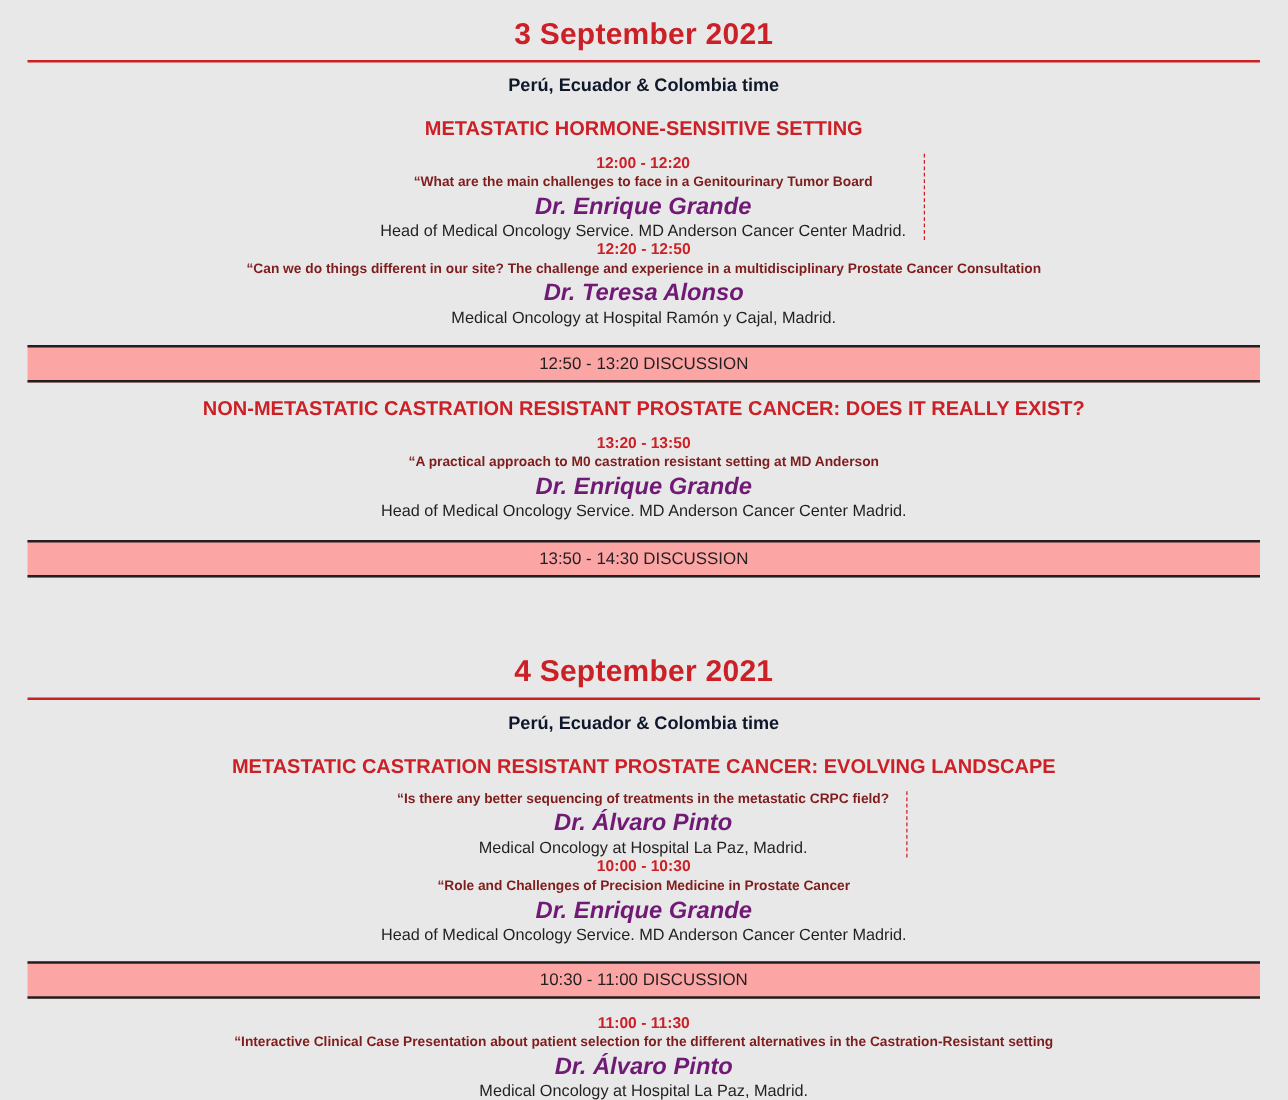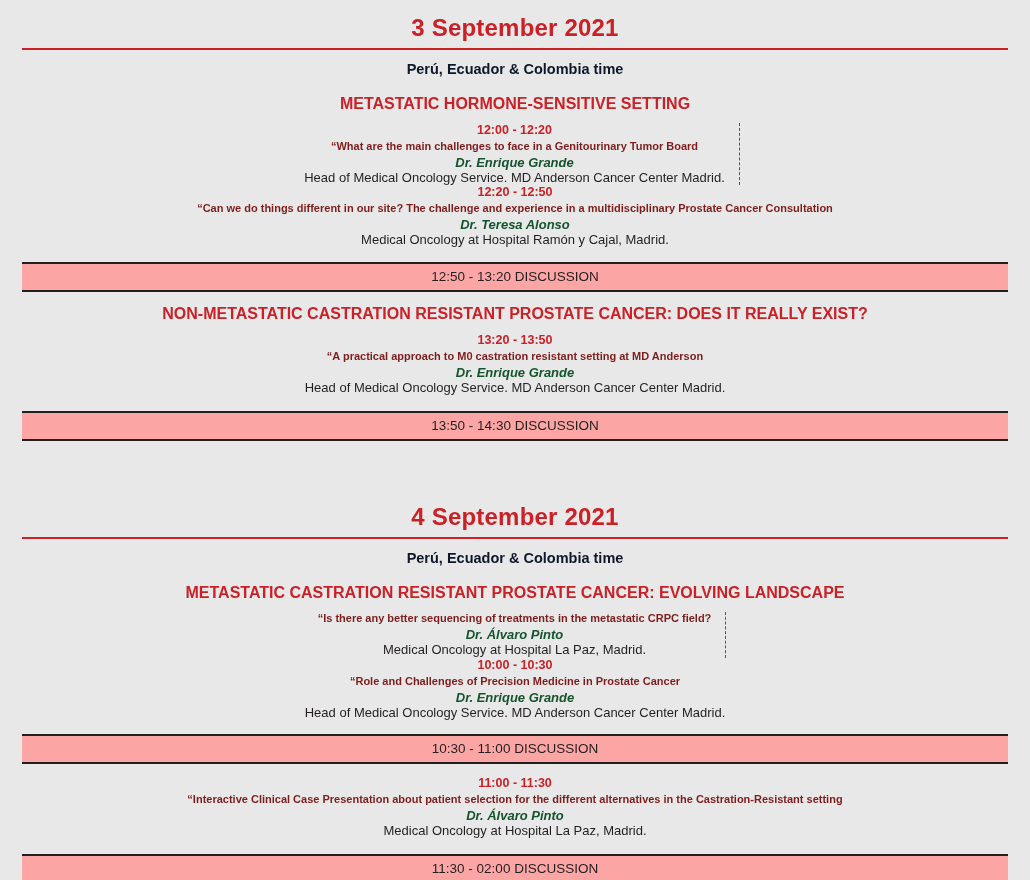--- a/index.html
+++ b/index.html
@@ -75,24 +75,24 @@
     font-weight: bold;
     padding-bottom: 3px;
   }
   .slot-title {
     font-size: 11px;
     font-weight: bold;
     line-height: 1.18;
     color: #7f1d1d;
   }
   .slot-speaker {
-    font-size: 13px;
+    font-size: 19px;
     font-style: italic;
     font-weight: bold;
-    color: #14532d;
+    color: #701a75;
     padding-top: 2px;
   }
   .slot-affil {
     font-size: 13px;
     color: #231f20;
     line-height: 1.18;
   }
   .discussion {
     background: #fca5a5;
     border-top: 2px solid #231f20;

